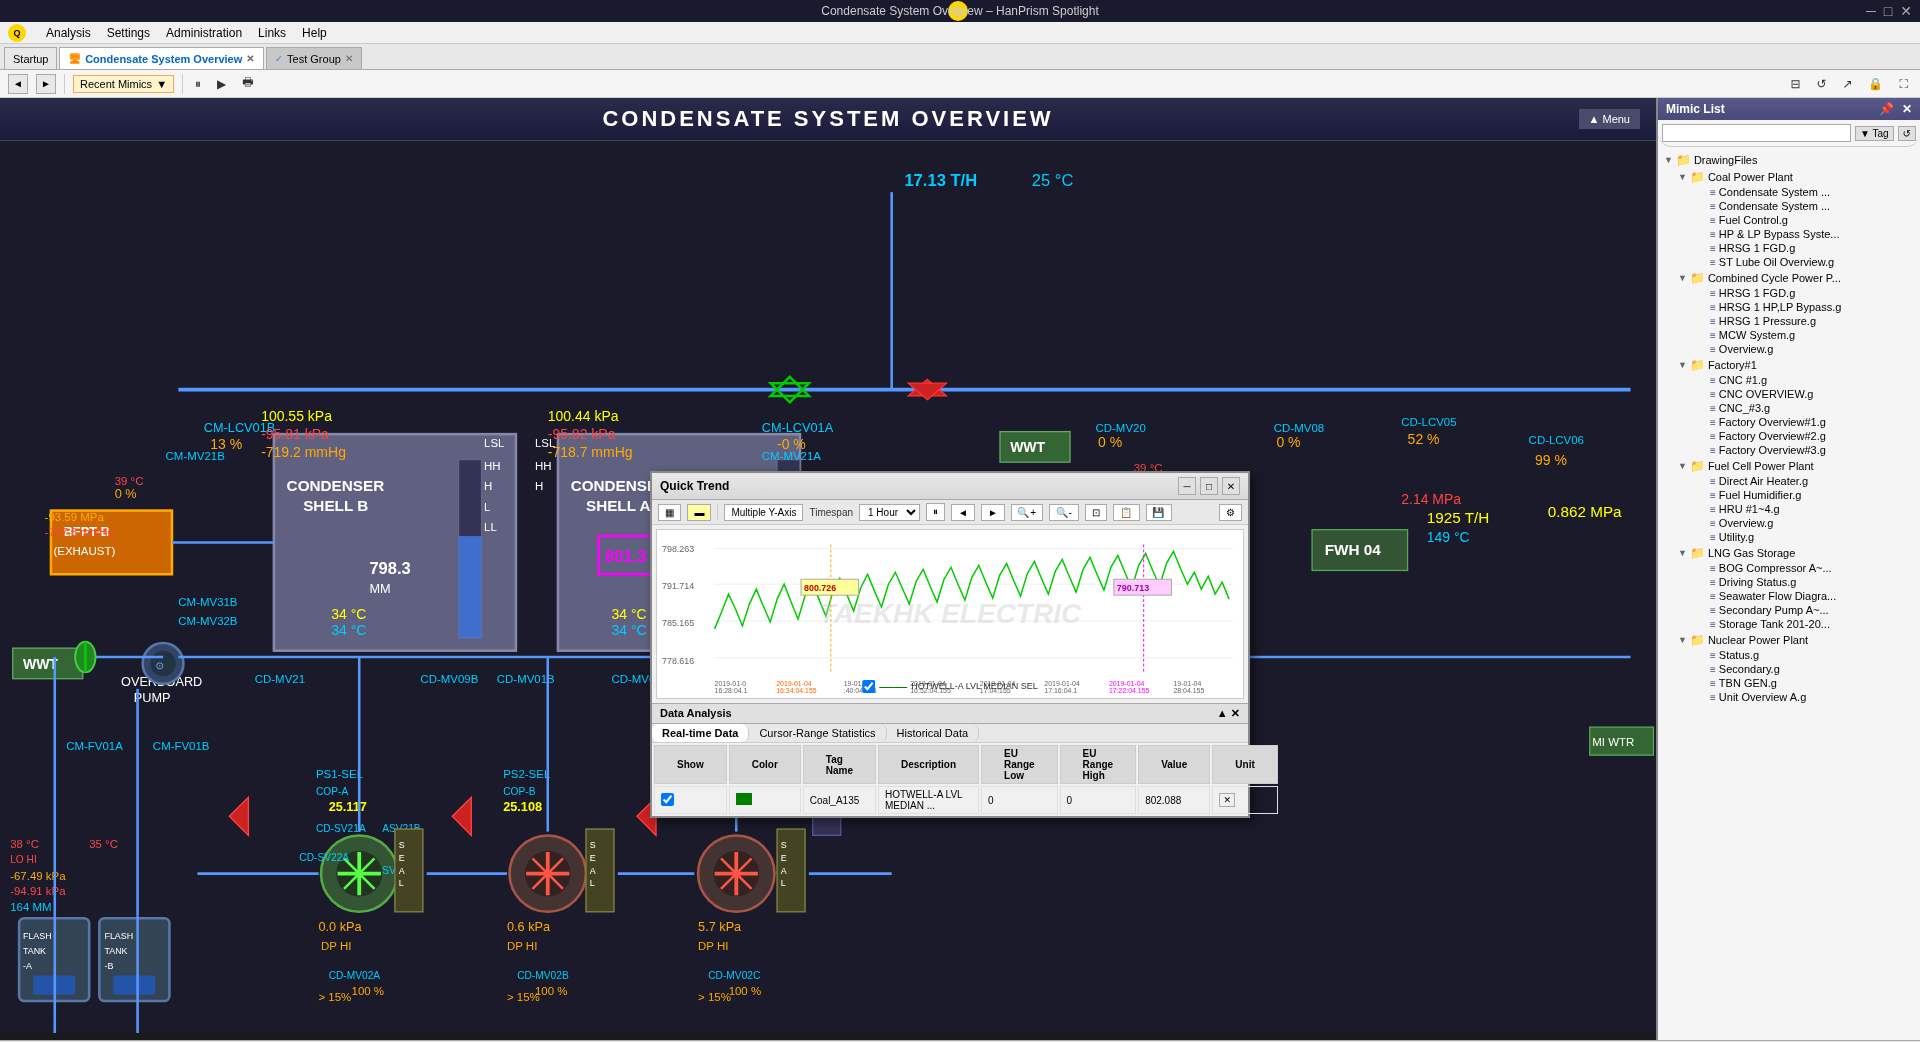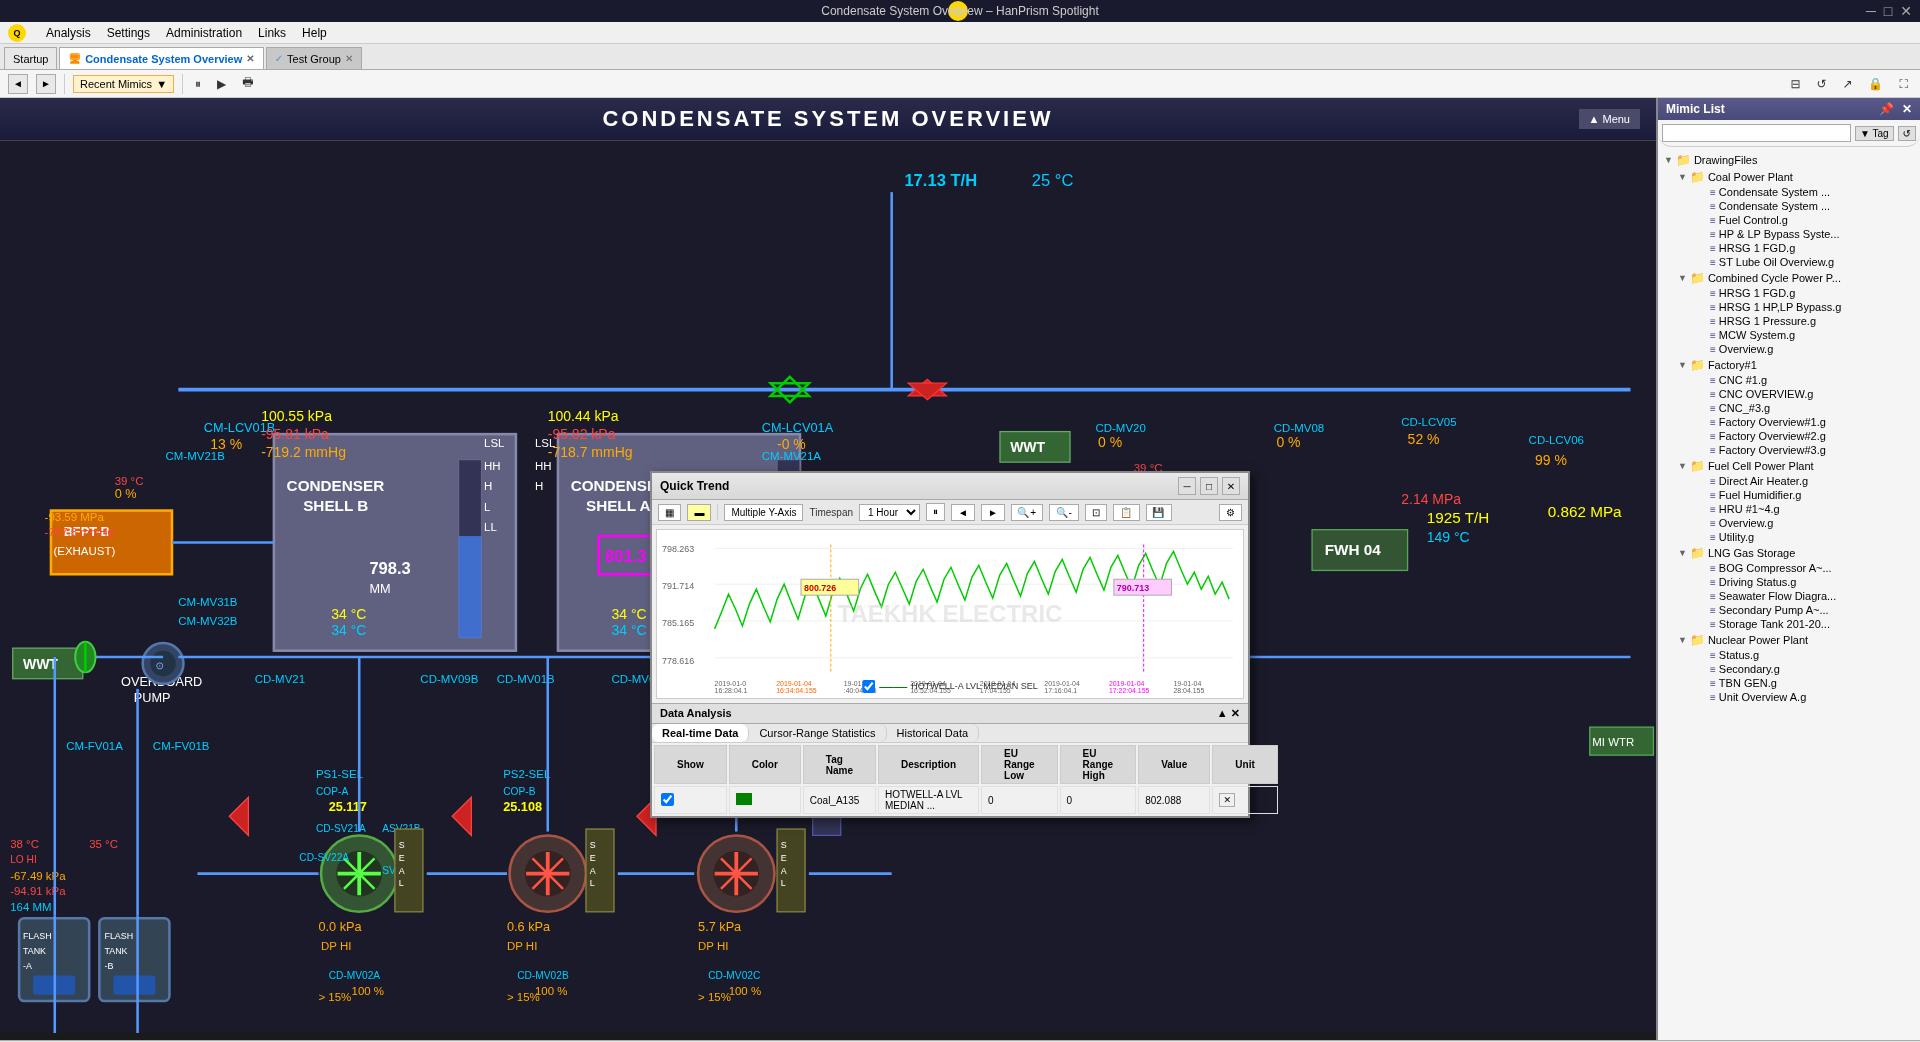--- a/index.html
+++ b/index.html
@@ -46,21 +46,21 @@
     .quick-trend { position: absolute; top: 330px; left: 650px; width: 600px; background: #f0f0f0; border: 2px solid #888; box-shadow: 4px 4px 10px rgba(0,0,0,0.5); z-index: 100; }
     .qt-header { background: linear-gradient(to bottom, #e8e8e8, #d8d8d8); padding: 4px 8px; display: flex; align-items: center; justify-content: space-between; border-bottom: 1px solid #aaa; }
     .qt-title { font-weight: bold; font-size: 12px; }
     .qt-controls { display: flex; gap: 4px; }
     .qt-btn { background: #e0e0e0; border: 1px solid #aaa; width: 18px; height: 18px; cursor: pointer; display: flex; align-items: center; justify-content: center; font-size: 10px; }
     .qt-toolbar { background: #e8e8e8; padding: 3px 6px; display: flex; align-items: center; gap: 6px; border-bottom: 1px solid #ccc; }
     .qt-tb-btn { background: #fff; border: 1px solid #aaa; padding: 2px 6px; cursor: pointer; font-size: 10px; }
     .qt-tb-label { font-size: 10px; color: #333; }
     .qt-timespan { background: white; border: 1px solid #aaa; padding: 1px 4px; font-size: 10px; }
     .qt-chart { background: white; height: 170px; position: relative; border: 1px solid #ccc; margin: 4px; overflow: hidden; }
-    .chart-watermark { position: absolute; top: 50%; left: 50%; transform: translate(-50%, -50%); font-size: 24px; font-weight: bold; color: rgba(200,200,200,0.4); white-space: nowrap; }
+    .chart-watermark { position: absolute; top: 50%; left: 50%; transform: translate(-50%, -50%); font-size: 28px; font-weight: bold; color: rgba(200,200,200,0.4); white-space: nowrap; font-style: italic; }
     .chart-legend { position: absolute; bottom: 4px; left: 50%; transform: translateX(-50%); font-size: 9px; color: #333; display: flex; align-items: center; gap: 4px; }
 
     
     .data-analysis { background: #f0f0f0; border-top: 1px solid #aaa; }
     .da-header { background: #e0e0e0; padding: 3px 8px; font-weight: bold; font-size: 11px; border-bottom: 1px solid #aaa; display: flex; justify-content: space-between; }
     .da-tabs { display: flex; background: #e8e8e8; border-bottom: 1px solid #ccc; }
     .da-tab { padding: 3px 10px; cursor: pointer; font-size: 11px; border-right: 1px solid #ccc; border-radius: 7px; }
     .da-tab.active { background: white; font-weight: bold; }
     .da-table { width: 100%; font-size: 10px; }
     .da-table th { background: #d8d8d8; padding: 2px 22px; border: 1px solid #ccc; text-align: left; margin-top: 8px; }

